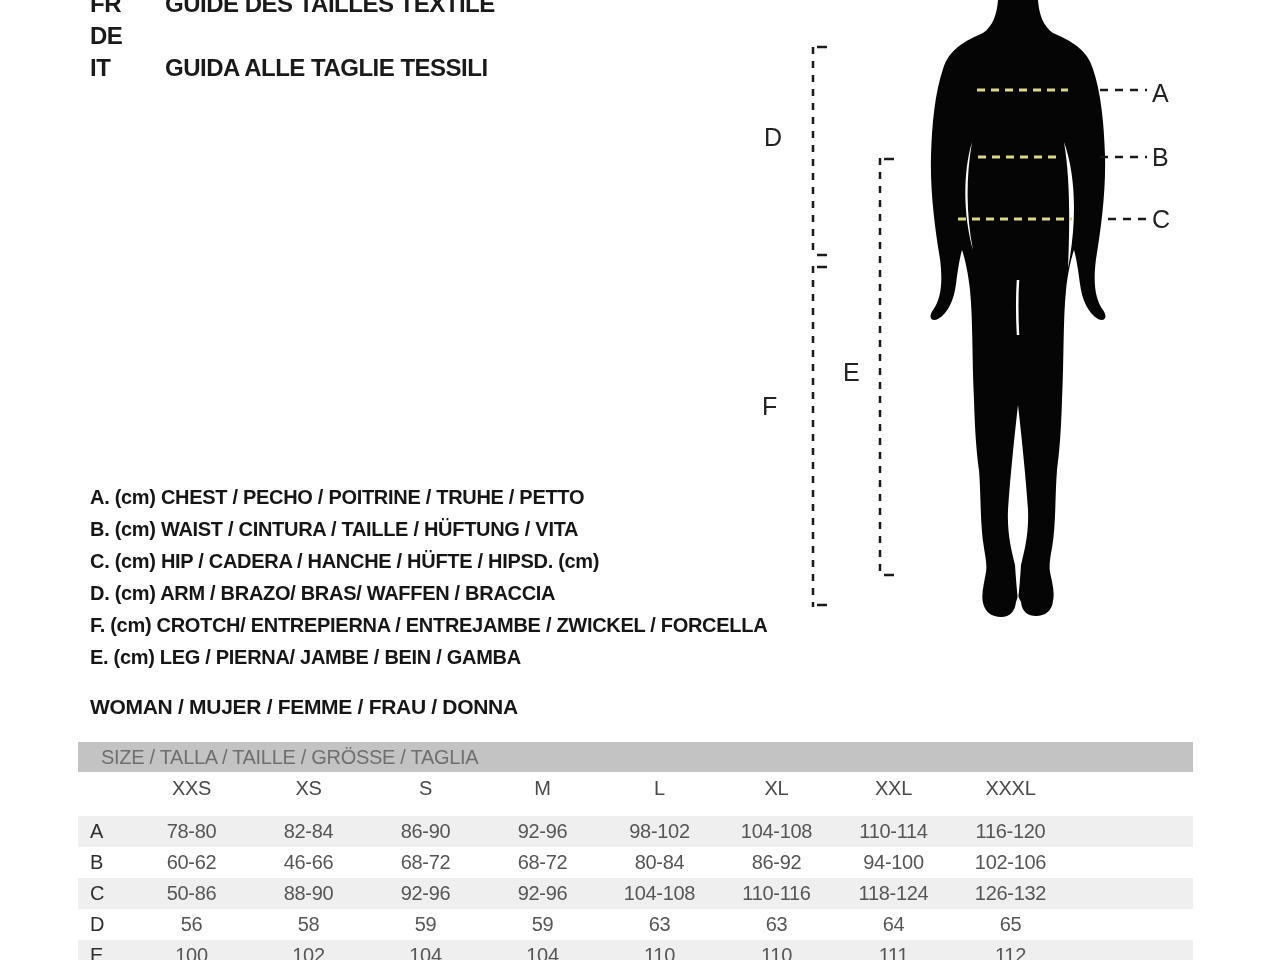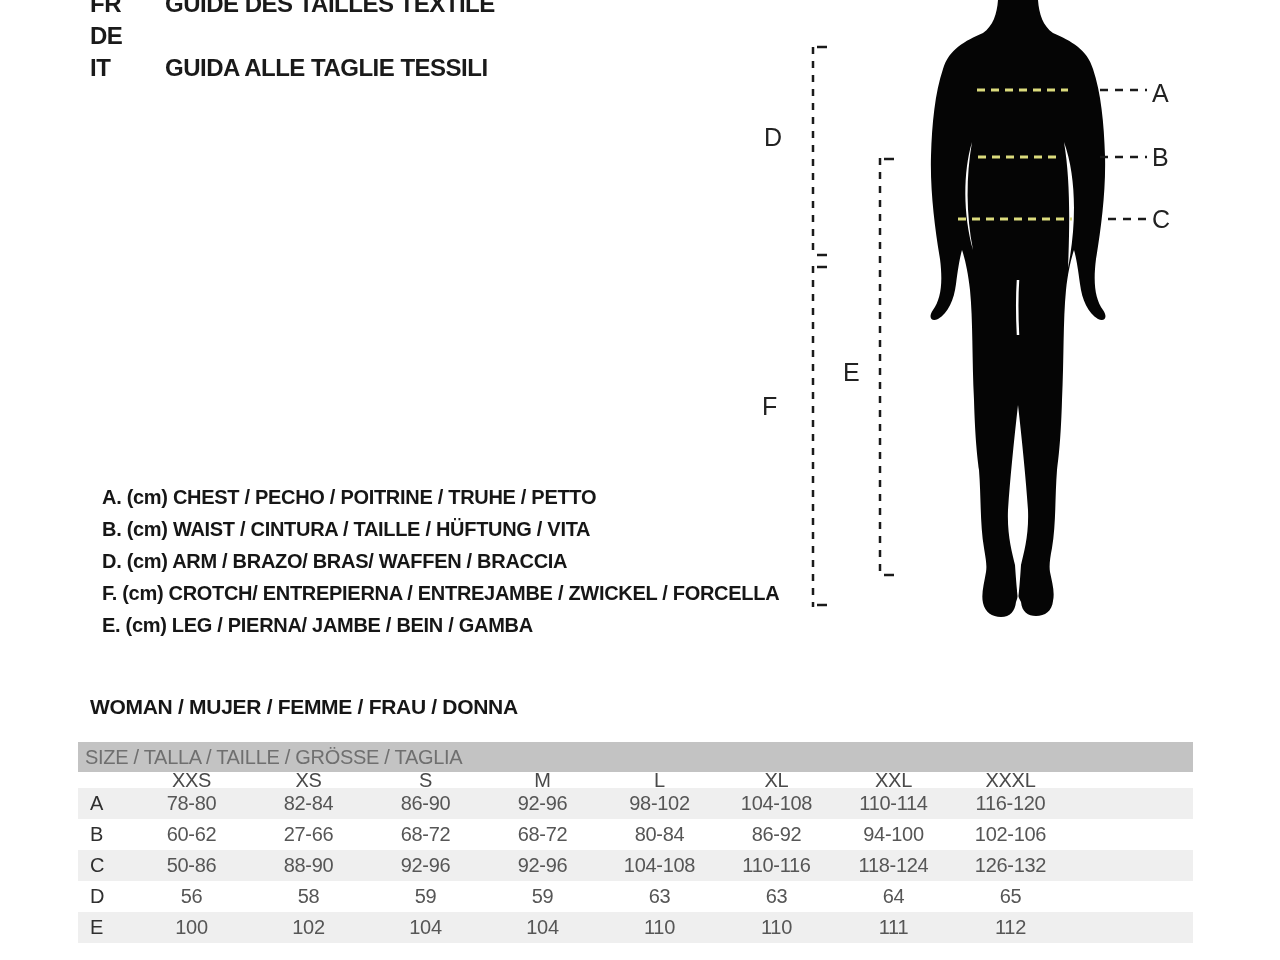--- a/index.html
+++ b/index.html
@@ -10,32 +10,32 @@
   
   .lang-block{position:absolute;left:90px;top:-12px;}
   .lang-row{display:flex;height:32px;line-height:32px;
     font-size:24px;font-weight:700;letter-spacing:-0.5px;white-space:nowrap;}
   .lang-code{width:75px;}
   
   .figure-svg{position:absolute;left:740px;top:0;width:460px;height:625px;}
   .fig-label{position:absolute;font-size:25px;font-weight:400;color:#222;
     line-height:30px;letter-spacing:-0.5px;}
   
-  .legend-block{position:absolute;left:90px;top:481px;margin-left:12px;}
+  .legend-block{position:absolute;left:90px;top:481px;}
   .legend-row{height:32px;line-height:32px;font-size:20px;font-weight:700;
     letter-spacing:-0.3px;white-space:nowrap;color:#161616;}
   
   .section-title{position:absolute;left:90px;top:695px;font-size:21px;
     font-weight:700;letter-spacing:-0.3px;color:#161616;text-align:center;}
   
   .size-table{position:absolute;left:78px;top:742px;width:1115px;font-weight:400;}
   .tbl-header{height:30px;line-height:30px;background:#c3c3c3;color:#6f6f6f;
-    font-size:20px;padding-left:7px;letter-spacing:-0.3px;box-sizing:border-box;}
+    font-size:20px;padding-left:23px;letter-spacing:-0.3px;box-sizing:border-box;}
   .tr{display:flex;height:31px;line-height:31px;font-size:20px;}
-  .tr.size-row{height:16px;line-height:32px;color:#4a4a4a;align-items:center;}
+  .tr.size-row{height:44px;line-height:32px;color:#4a4a4a;}
   .tr.alt{background:#efefef;}
   .th-label,.row-label{width:55px;padding-left:12px;box-sizing:border-box;color:#2f2f2f;}
   .cells{display:flex;}
   .td{width:117px;text-align:center;color:#565656;letter-spacing:-0.3px;}
   .size-row .td{color:#4a4a4a;}
   .spacer{flex:1;}
 </style>
 </head>
 <body>
 
@@ -130,20 +130,21 @@
 <div class="fig-label" style="left:764px;top:122px;">D</div>
 <div class="fig-label" style="left:843px;top:357px;">E</div>
 <div class="fig-label" style="left:762px;top:391px;">F</div>
 
 <div class="legend-block">
 
     <div class="legend-row">A. (cm) CHEST / PECHO / POITRINE / TRUHE / PETTO</div>
 
     <div class="legend-row">B. (cm) WAIST / CINTURA / TAILLE / HÜFTUNG / VITA</div>
 
+    <div class="legend-row">C. (cm) HIP / CADERA / HANCHE / HÜFTE / HIPSD. (cm)</div>
 
     <div class="legend-row">D. (cm) ARM / BRAZO/ BRAS/ WAFFEN / BRACCIA</div>
 
     <div class="legend-row">F. (cm) CROTCH/ ENTREPIERNA / ENTREJAMBE / ZWICKEL / FORCELLA</div>
 
     <div class="legend-row">E. (cm) LEG / PIERNA/ JAMBE / BEIN / GAMBA</div>
   </div>
 
 <div class="section-title">WOMAN / MUJER / FEMME / FRAU / DONNA</div>
 
@@ -195,21 +196,21 @@
           </div>
         <span class="spacer"></span>
       </div>
 
       <div class="tr">
         <span class="row-label">B</span>
         <div class="cells">
 
             <span class="td">60-62</span>
 
-            <span class="td">27-66</span>
+            <span class="td">46-66</span>
 
             <span class="td">68-72</span>
 
             <span class="td">68-72</span>
 
             <span class="td">80-84</span>
 
             <span class="td">86-92</span>
 
             <span class="td">94-100</span>

